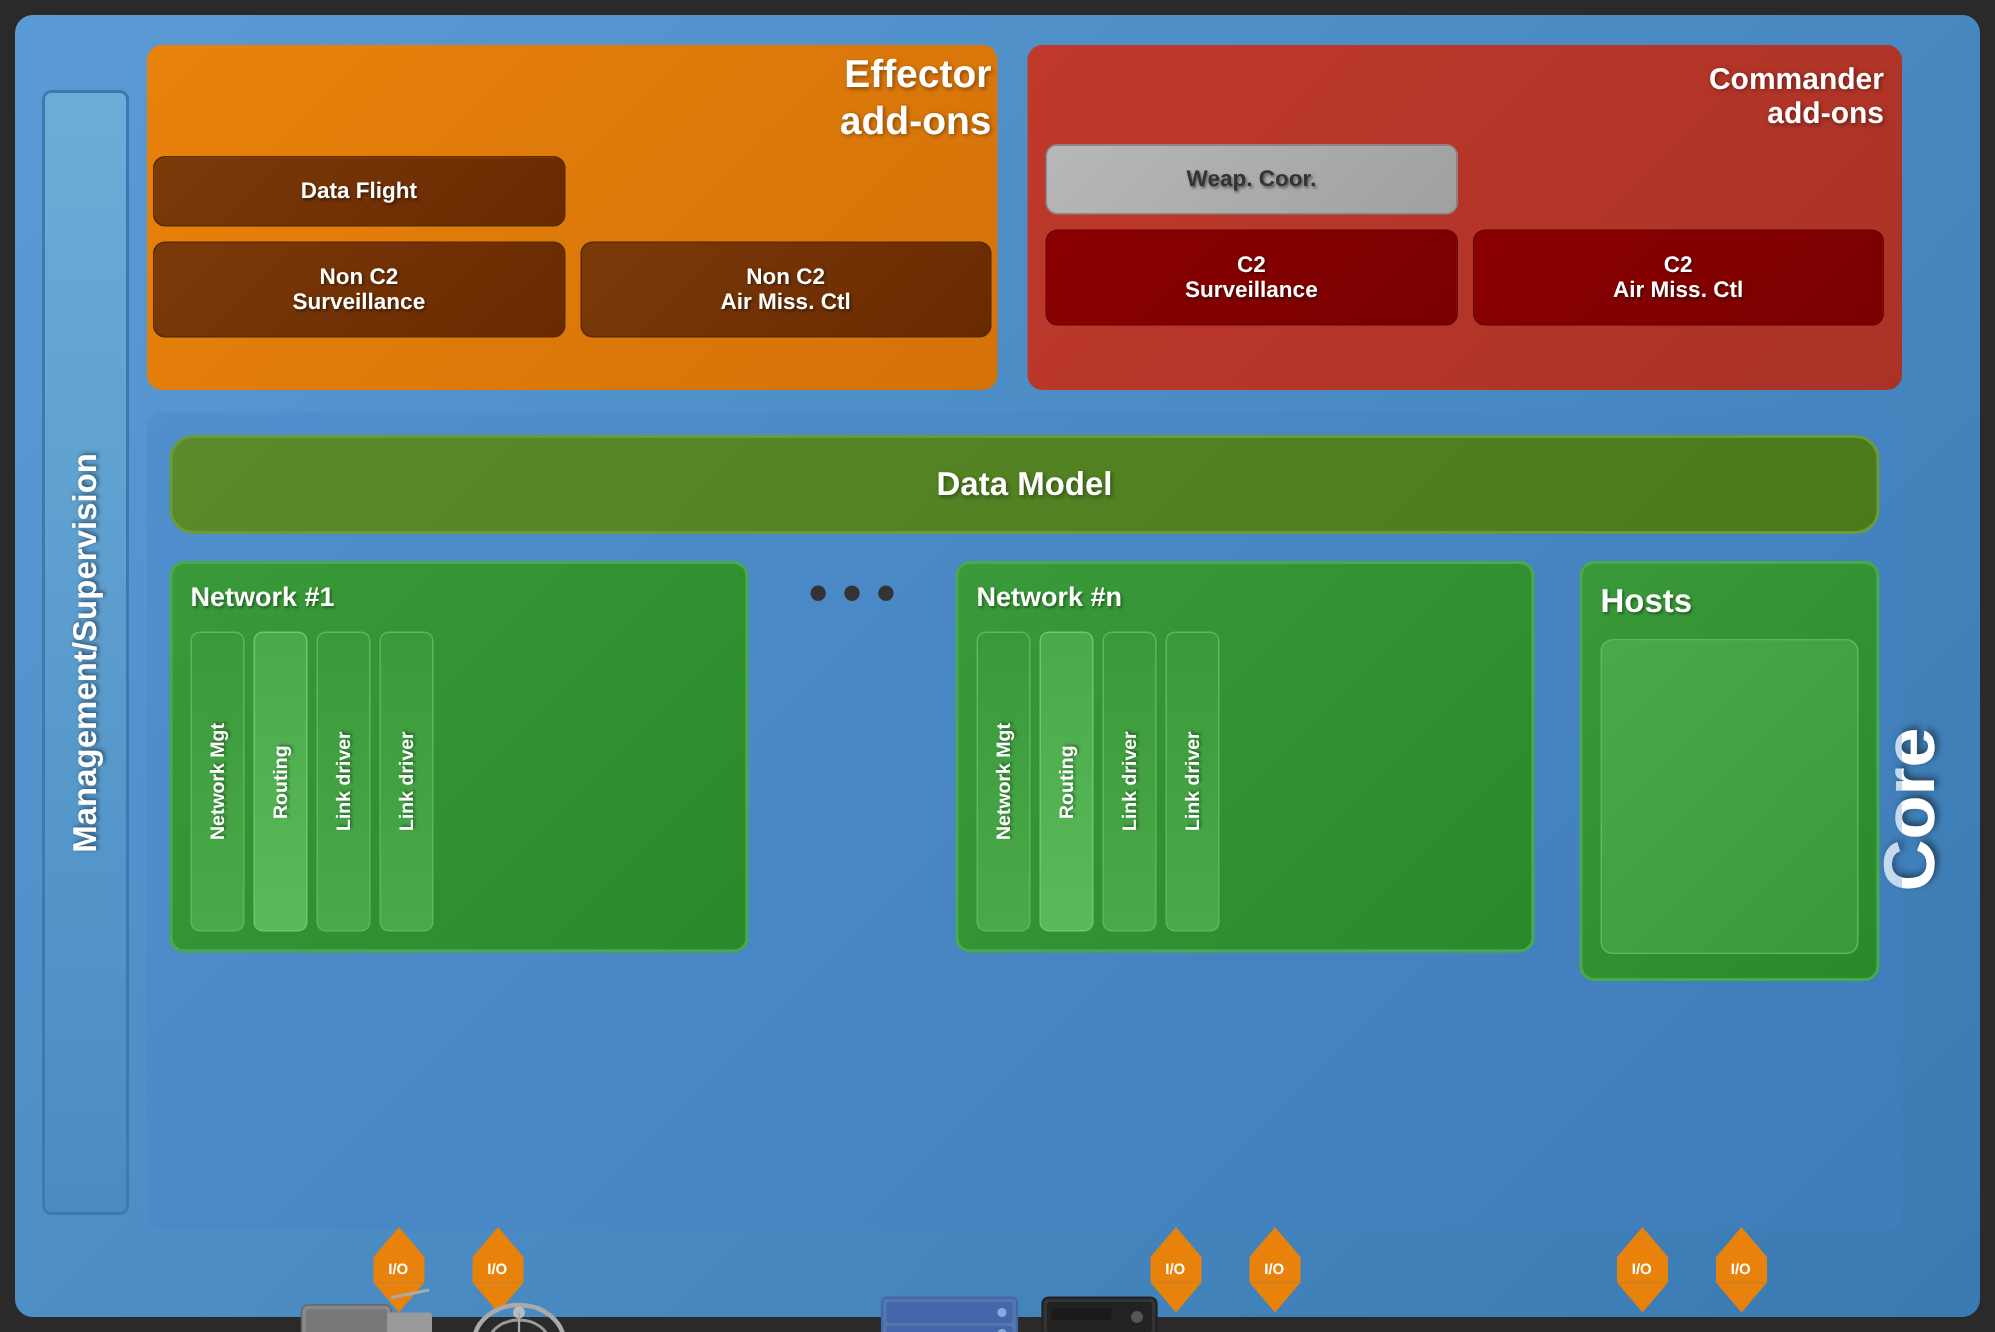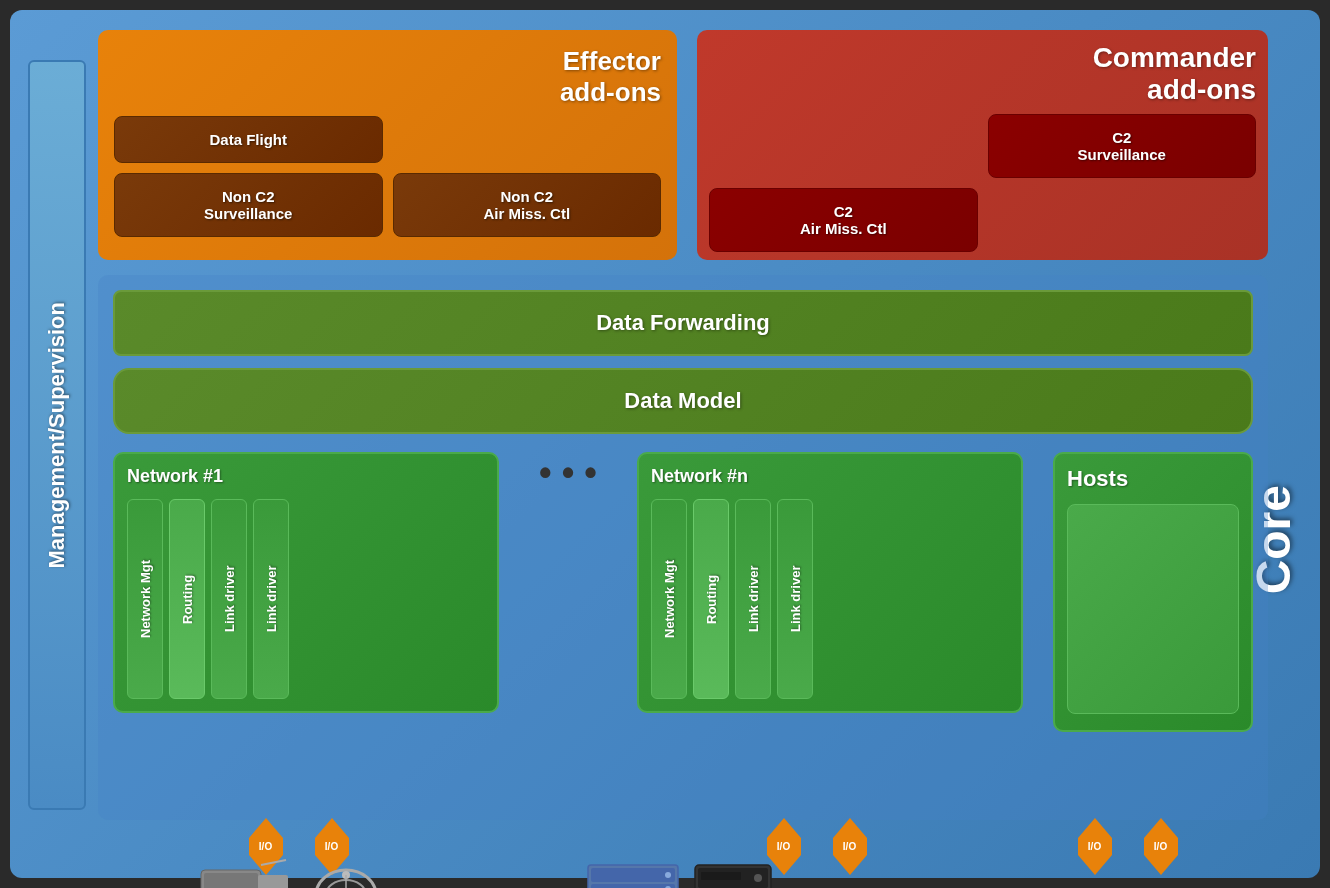--- a/index.html
+++ b/index.html
@@ -75,21 +75,21 @@
       height: 230px;
       display: flex;
       gap: 20px;
     }
 
     
     .effector-box {
       flex: 1;
       background: linear-gradient(135deg, #e8820a 0%, #d4720a 100%);
       border-radius: 10px;
-      padding: 16px;
+      padding: 4px;
       position: relative;
     }
     .effector-title {
       color: white;
       font-size: 26px;
       font-weight: bold;
       text-align: right;
       margin-bottom: 8px;
       text-shadow: 1px 1px 3px rgba(0,0,0,0.4);
     }
@@ -113,21 +113,21 @@
     
     .commander-box {
       flex: 1;
       background: linear-gradient(135deg, #c0392b 0%, #a93226 100%);
       border-radius: 10px;
       padding: 12px;
       position: relative;
     }
     .commander-title {
       color: white;
-      font-size: 28px;
+      font-size: 20px;
       font-weight: bold;
       text-align: right;
       margin-bottom: 8px;
       text-shadow: 1px 1px 3px rgba(0,0,0,0.4);
     }
     .commander-grid {
       display: grid;
       grid-template-columns: 1fr 1fr;
       gap: 10px;
     }
@@ -341,33 +341,31 @@
         <div class="addon-btn">Data Flight</div>
         <div></div>
         <div class="addon-btn">Non C2<br>Surveillance</div>
         <div class="addon-btn">Non C2<br>Air Miss. Ctl</div>
       </div>
     </div>
 
     <div class="commander-box">
       <div class="commander-title">Commander<br>add-ons</div>
       <div class="commander-grid">
+        <div class="commander-btn light">Weap. Coor.</div>
         <div></div>
         <div class="commander-btn">C2<br>Surveillance</div>
         <div class="commander-btn">C2<br>Air Miss. Ctl</div>
       </div>
     </div>
 
   </div>
 
   <div class="core-area">
 
-    <div class="data-forwarding">
-      <span>Data Forwarding</span>
-    </div>
 
     <div class="data-model">
       <span>Data Model</span>
     </div>
 
     <div class="networks-row">
 
       <div class="network-box">
         <div class="network-title">Network #1</div>
         <div class="network-inner">

